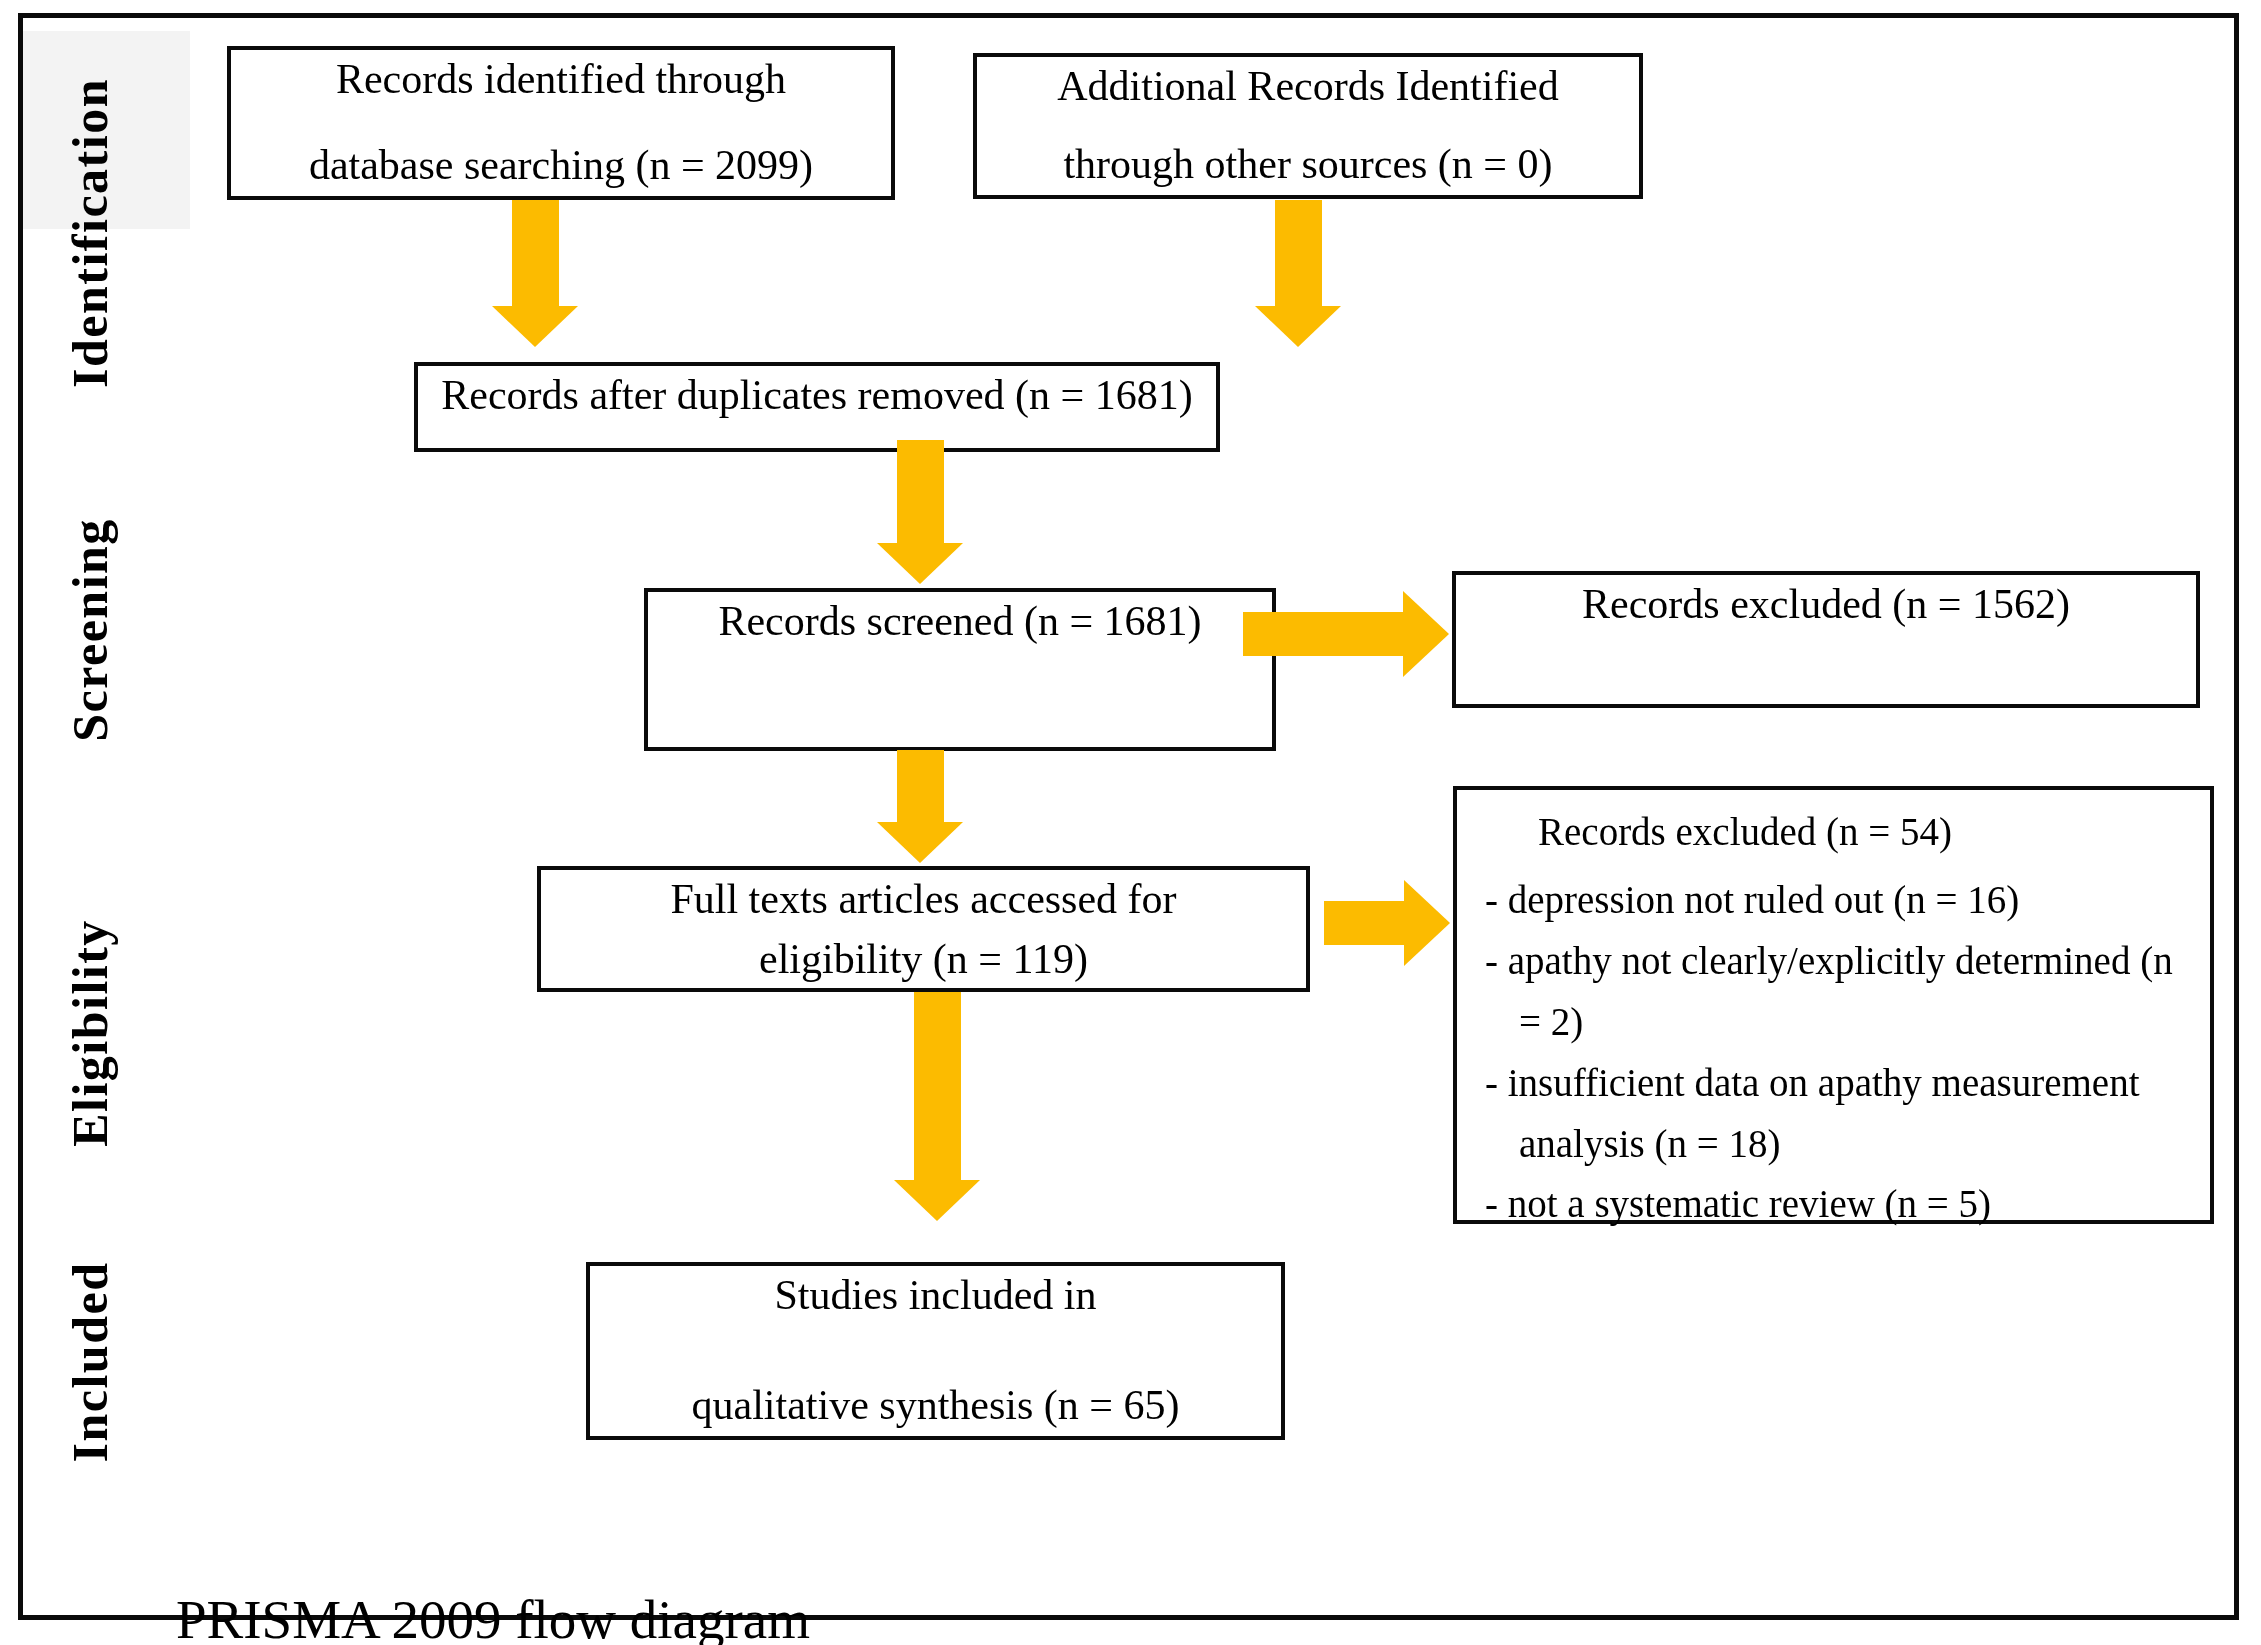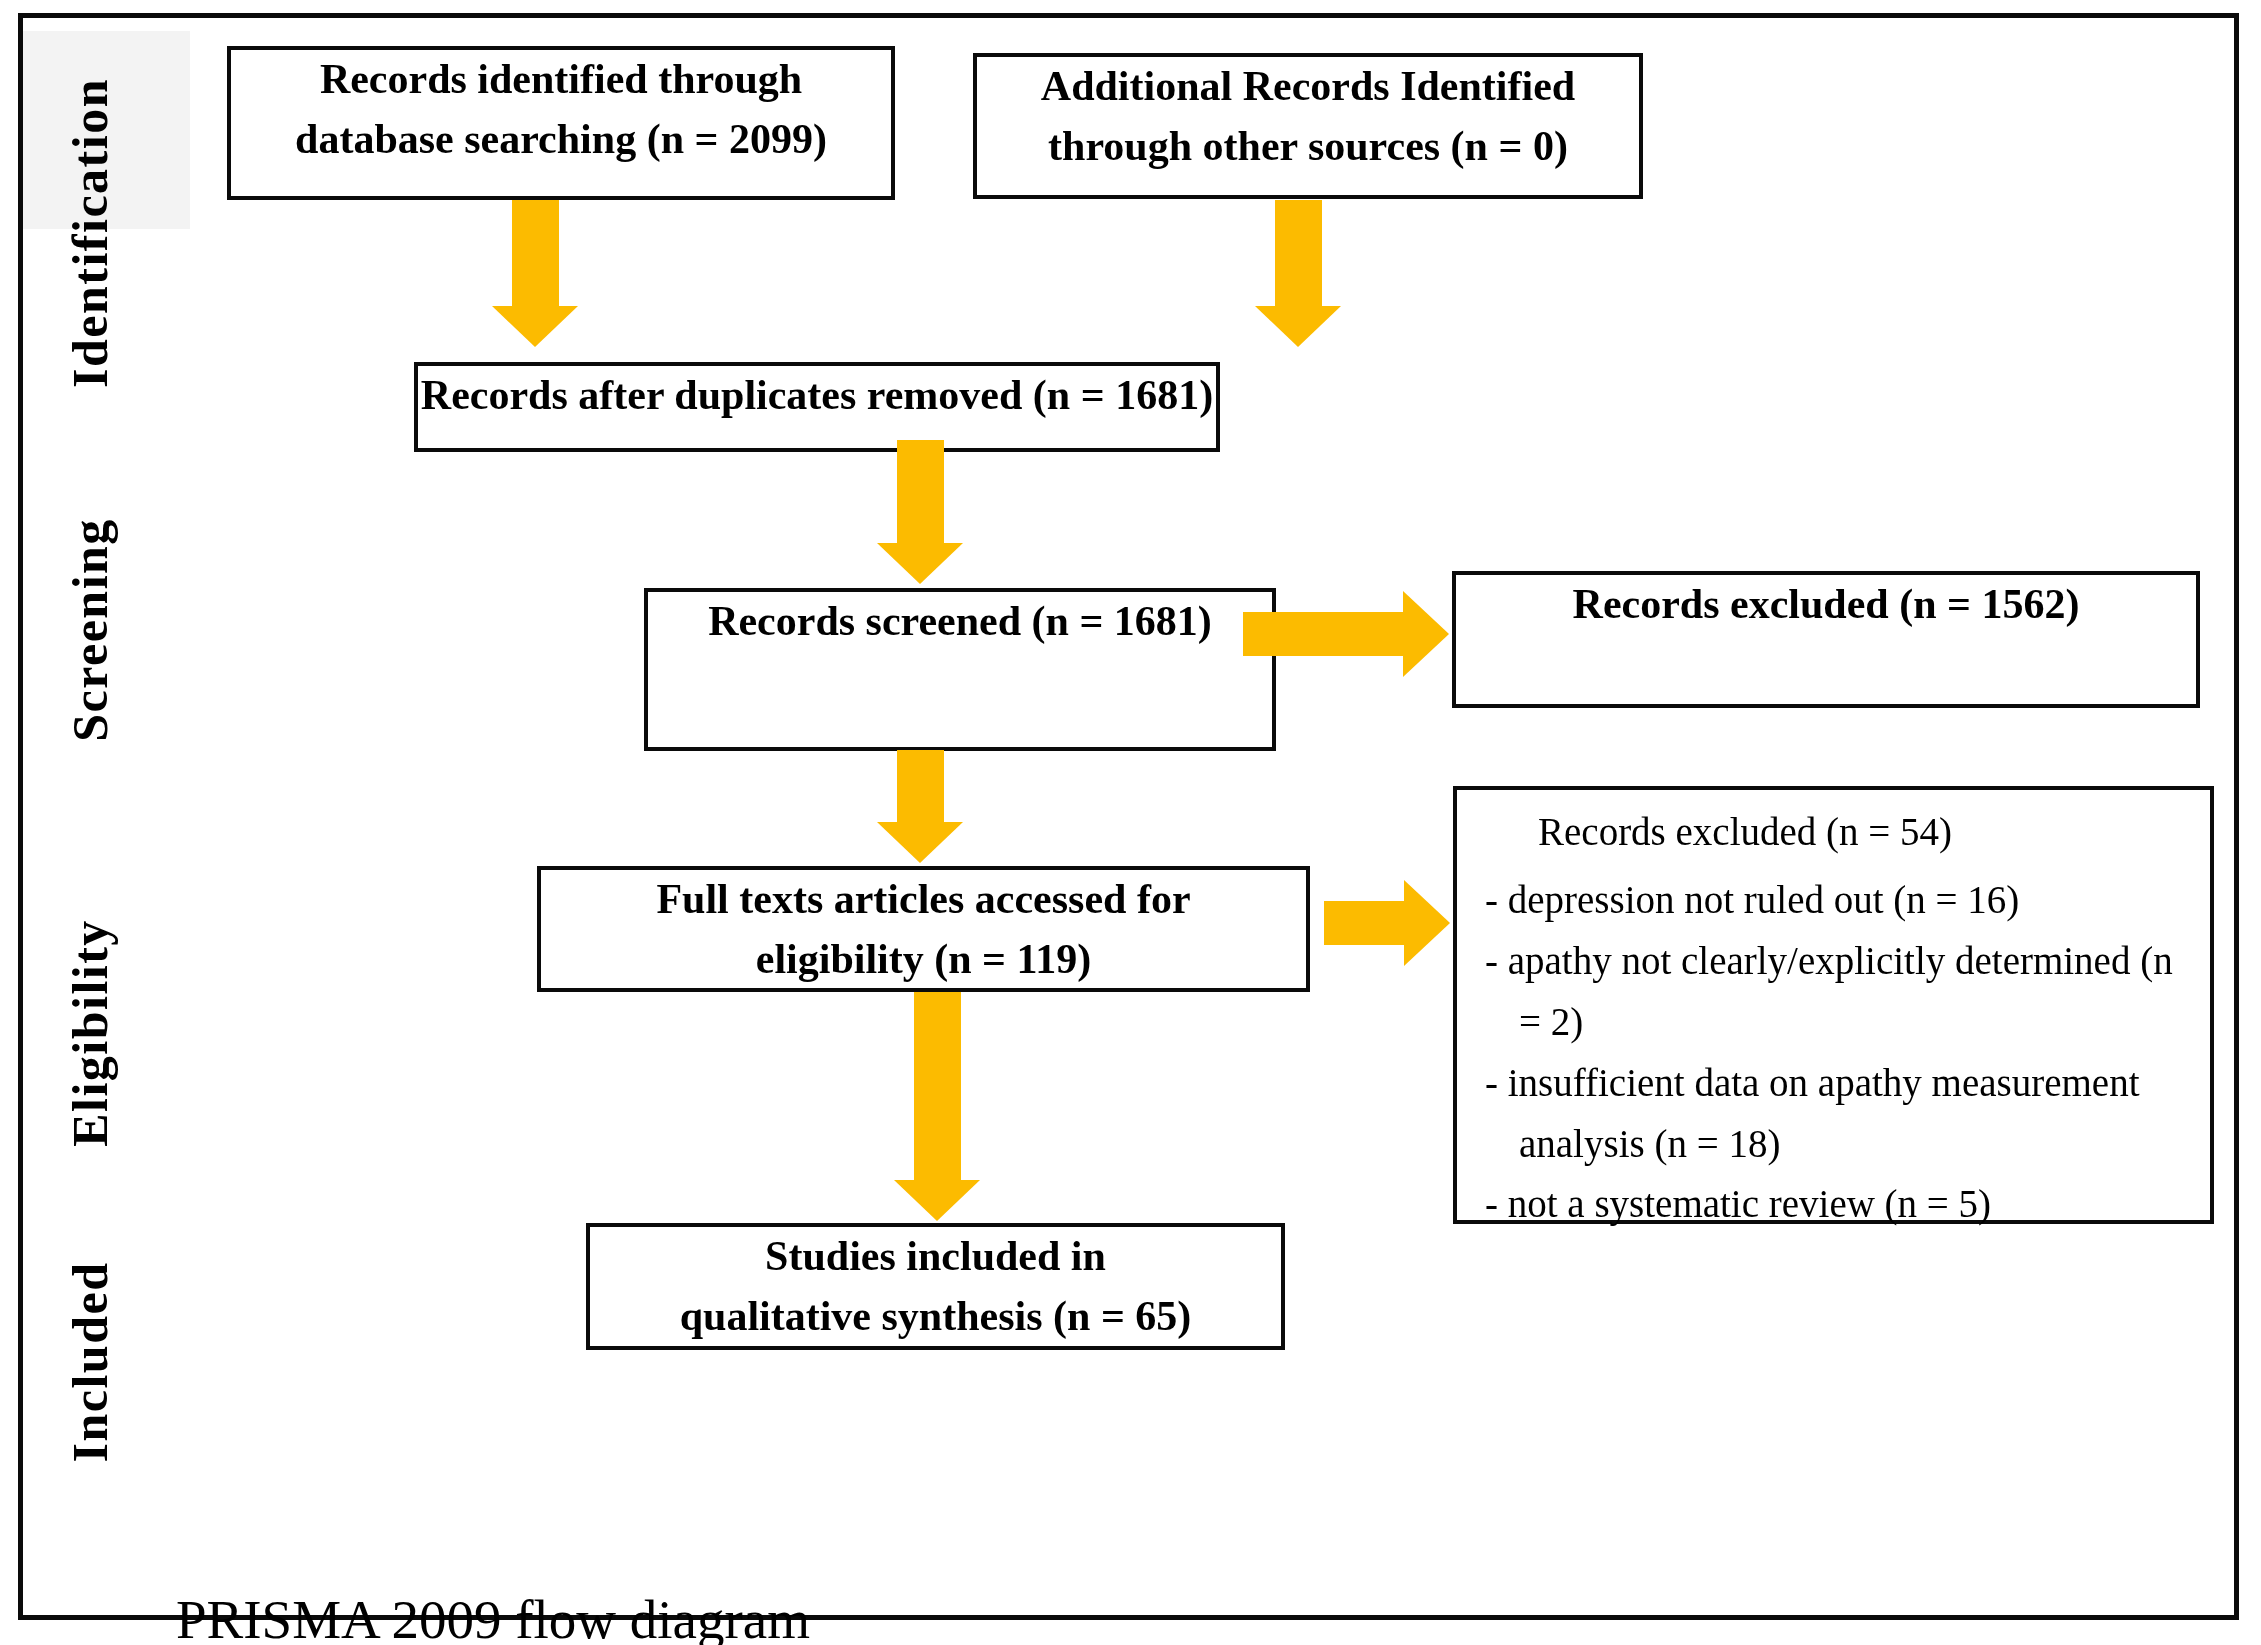--- a/index.html
+++ b/index.html
@@ -34,25 +34,24 @@
     font-size: 50px;
     letter-spacing: 1.5px;
   }
   .box {
     position: absolute;
     border: 4.4px solid #0a0a0a;
     background: #ffffff;
     display: flex;
     flex-direction: column;
     align-items: center;
-    justify-content: flex-start;
+    justify-content: space-between;
     text-align: center;
     font-size: 42px;
     line-height: 1.42;
-    font-weight: bold;
   }
   .box .line { display: block; }
   .excl-box {
     position: absolute;
     border: 4.4px solid #0a0a0a;
     background: #ffffff;
     font-size: 39px;
     line-height: 1.56;
     text-align: left;
     padding: 12px 21px 7.4px 28px;
@@ -169,21 +168,21 @@
     <div class="excl-item">- apathy not clearly/explicitly determined (n = 2)</div>
     <div class="excl-item">- insufficient data on apathy measurement analysis (n = 18)</div>
     <div class="excl-item">- not a systematic review (n = 5)</div>
   </div>
 
   <div class="arrow-v" style="left:894px; top:992px;">
     <div class="shaft" style="height:188px"></div>
     <div class="head"></div>
   </div>
 
-  <div class="box" style="left:586px; top:1223px; width:699px; height:127px;">
+  <div class="box" style="left:586px; top:1262px; width:699px; height:178px;">
     <span class="line">Studies included in</span>
     <span class="line">qualitative synthesis (n = 65)</span>
   </div>
 
   <div class="caption">PRISMA 2009 flow diagram</div>
 
 </div>
 
 
 </body></html>

